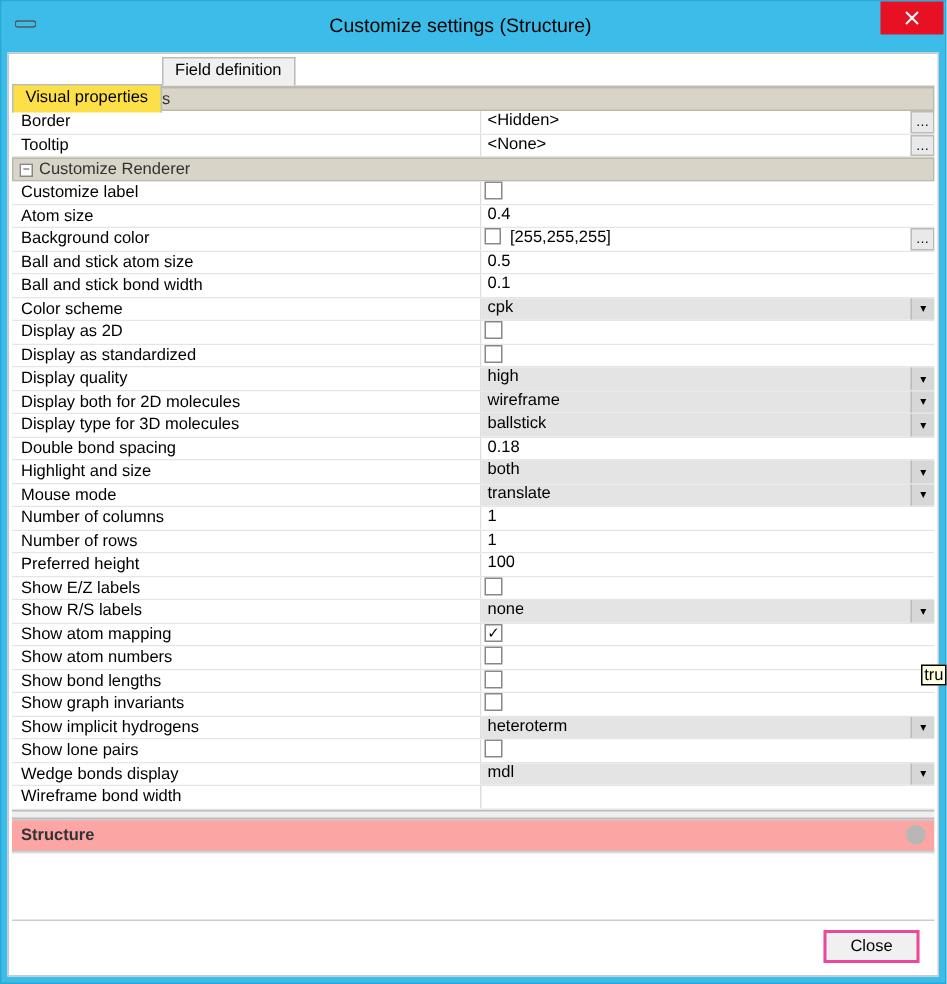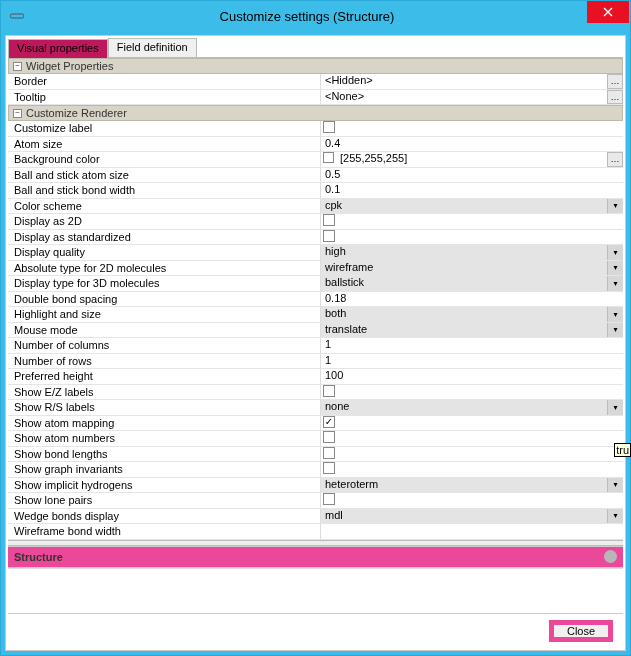--- a/index.html
+++ b/index.html
@@ -5,41 +5,41 @@
   * { margin: 0; padding: 0; box-sizing: border-box; font-family: "Segoe UI", Tahoma, sans-serif; font-size: 11px; }
   body { background: #3cbce8; width: 631px; height: 656px; overflow: hidden; }
   .window { width: 631px; height: 656px; border: 1px solid #2aa8d8; display: flex; flex-direction: column; }
   .titlebar { height: 30px; background: #3cbce8; display: flex; align-items: center; position: relative; }
   .title-icon { width: 20px; height: 20px; margin-left: 6px; display:flex; align-items:center; justify-content:center; color:#444;}
   .title-text { flex:1; text-align:center; font-size: 13px; color: #000; }
   .close-btn { width: 42px; height: 22px; background: #e81123; color: #fff; display:flex; align-items:center; justify-content:center; margin-right:1px; margin-top:-8px; font-size:14px; cursor:pointer;}
   .client { background:#fff; flex:1; margin:4px; border:1px solid #c9c9c9; display:flex; flex-direction:column; padding:2px; }
   .tabs { display:flex; border-bottom:1px solid #bbb; height:20px; }
   .tab { padding:2px 8px; border:1px solid #bbb; background:#f0f0f0; border-bottom:none; cursor:pointer; margin-right:0; }
-  .tab.active { background:#be185d; position:relative; top:1px; }
+  .tab.active { background:#fde047; position:relative; top:18px; }
   .scroll { flex:1; overflow:hidden; }
   .grid { display:flex; flex-direction:column; }
   .section-hdr { background:#d8d4c8; color:#333; padding:1px 4px; border:1px solid #bdb9aa; display:flex; align-items:center; height:16px;}
   .section-hdr .toggler { width:9px; height:9px; border:1px solid #888; background:#fff; margin-right:4px; display:flex; align-items:center; justify-content:center; font-size:8px; line-height:8px; cursor:pointer;}
   .row { display:flex; height:15.5px; border-bottom:1px solid #e5e5e5; }
   .label-cell { width:313px; padding:1px 6px; color:#000; border-right:1px solid #ddd; background:#fff; overflow:hidden; white-space:nowrap;}
   .value-cell { flex:1; display:flex; align-items:flex-start; padding:0 2px; background:#fff; position:relative;}
   .value-cell.dropdown { background:#e4e4e4; }
   .value-text { padding-left:2px; white-space:nowrap; overflow:hidden;}
   .dd-btn { position:absolute; right:0; top:0; width:16px; height:100%; background:#d7d7d7; border-left:1px solid #bbb; display:flex; align-items:center; justify-content:center; font-size:8px; cursor:pointer;}
   .ellipsis-btn { position:absolute; right:0; top:0; width:16px; height:100%; background:#e9e9e9; border:1px solid #bbb; display:flex; align-items:center; justify-content:center; font-size:9px; cursor:pointer;}
   .chk { width:12px; height:12px; border:1px solid #888; background:#fff; display:flex; align-items:center; justify-content:center; font-size:10px; cursor:pointer;}
   .swatch { width:11px; height:11px; border:1px solid #888; background:#fff; margin-right:4px;}
   .divider-gap { height:6px; border-top:1px solid #bbb; border-bottom:1px solid #bbb; background:#eee;}
-  .status-row { display:flex; align-items:center; height:22px; padding:2px 6px; border-top:1px solid #ccc; border-bottom:1px solid #ccc; background:#ec4899;}
+  .status-row { display:flex; align-items:center; height:22px; padding:2px 6px; border-top:1px solid #ccc; border-bottom:1px solid #ccc; background:#fca5a5;}
   .status-label { font-weight:bold; color:#333; flex:1;}
   .status-dot { width:13px; height:13px; border-radius:50%; background:#b7b7b7;}
   .truncated { position:absolute; right:0; top:443px; background:#ffffe1; border:1px solid #000; padding:0 1px; font-size:11px;margin-left:20px;}
   .button-bar { border-top:1px solid #ccc; display:flex; justify-content:flex-end; padding:6px 10px; background:#fff;}
-  .btn { min-width:64px; height:22px; border:5px solid #ec4899; background:#f0f0f0; padding:2px 4px; cursor:pointer; display:flex; align-items:center; justify-content:center;}
+  .btn { min-width:64px; height:22px; border:2px solid #ec4899; background:#f0f0f0; padding:2px 4px; cursor:pointer; display:flex; align-items:center; justify-content:center;}
   .big-gap { flex:1; background:#fff; border:1px solid #ddd; border-top:none; }
 </style>
 </head>
 <body>
 
 <div class="window">
 
   <div class="titlebar">
     <span class="title-icon">
       <svg width="14" height="10" viewBox="0 0 14 10">
@@ -141,21 +141,21 @@
             </div>
         </div>
         <div class="row">
           <div class="label-cell">Display quality</div>
           <div class="value-cell dropdown">
             <span class="value-text">high</span>
             <span class="dd-btn">▾</span>
           </div>
         </div>
         <div class="row">
-          <div class="label-cell">Absolute type for 2D molecules</div>
+          <div class="label-cell">Display both for 2D molecules</div>
           <div class="value-cell dropdown">
             <span class="value-text">wireframe</span>
             <span class="dd-btn">▾</span>
           </div>
         </div>
         <div class="row">
           <div class="label-cell">Display type for 3D molecules</div>
           <div class="value-cell dropdown">
             <span class="value-text">ballstick</span>
             <span class="dd-btn">▾</span>

